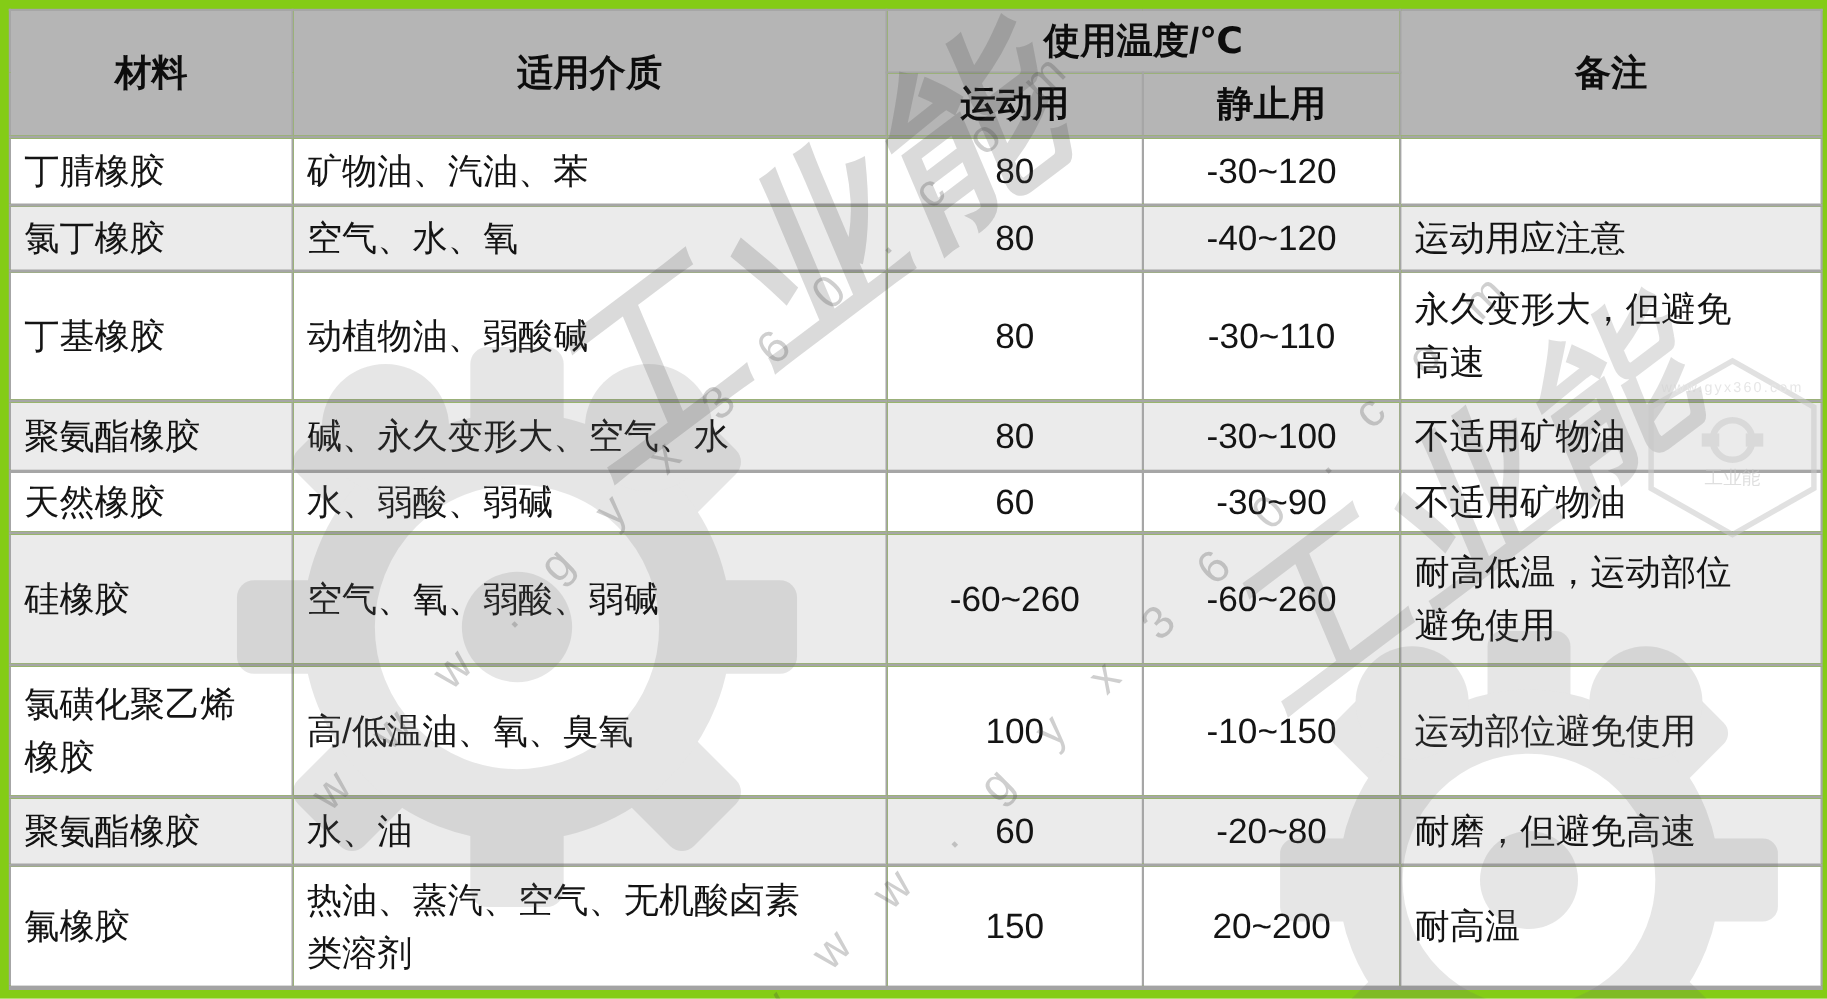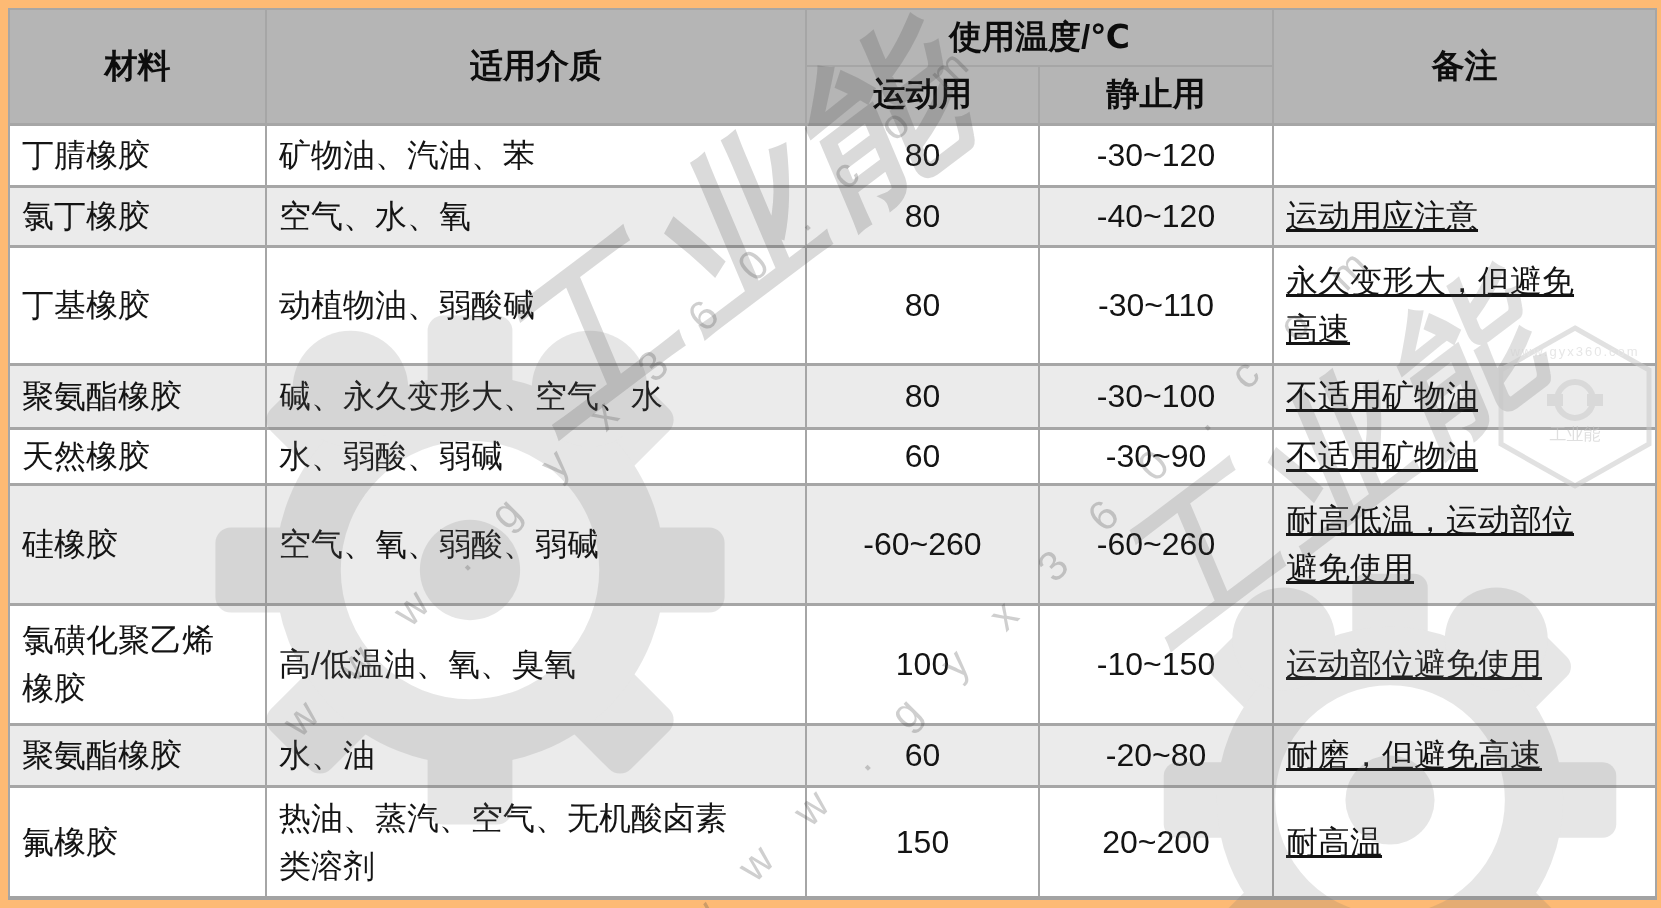--- a/index.html
+++ b/index.html
@@ -1,36 +1,36 @@
 <!DOCTYPE html>
 <html><head>
 <meta charset="utf-8">
 <style>
   html,body{margin:0;padding:0;background:#ffffff;}
-  .page{position:relative;width:1661px;height:908px;background:#fdba74;overflow:hidden;
+  .page{position:relative;width:1661px;height:908px;background:#84cc16;overflow:hidden;
         font-family:"Liberation Sans","DejaVu Sans",sans-serif;color:#111111;}
   
   table.tbl{position:absolute;left:8px;top:8px;width:1647px;border-collapse:collapse;table-layout:fixed;
             border:2px solid #aeaeae;border-bottom:4px solid #a3a3a3;z-index:1;}
   col.c1{width:257px;} col.c2{width:540px;} col.c3{width:233px;} col.c4{width:234px;} col.c5{width:383px;}
   th,td{border:2px solid #a6a6a6;vertical-align:middle;overflow:hidden;}
   thead th{background:#b5b5b5;font-weight:700;font-size:33px;text-align:center;color:#0d0d0d;}
   thead tr.hr1{height:57px;} thead tr.hr2{height:58px;}
   tbody td{border-top-width:3px;font-size:32px;line-height:1.5;color:#141414;}
   tbody tr:nth-child(odd){background:#ffffff;}
   tbody tr:nth-child(even){background:#ebebeb;}
   tbody tr:nth-child(1){height:62px;margin-top:29px;} tbody tr:nth-child(2){height:60px;}
   tbody tr:nth-child(3){height:118px;margin-left:37px;} tbody tr:nth-child(4){height:64px;}
   tbody tr:nth-child(5){height:56px;} tbody tr:nth-child(6){height:120px;}
   tbody tr:nth-child(7){height:120px;} tbody tr:nth-child(8){height:62px;}
   tbody tr:nth-child(9){height:112px;}
   td.mat{text-align:left;padding:2px 44px 2px 12px;}
   td.med{text-align:left;padding:2px 70px 2px 12px;}
   td.num{text-align:center;padding:2px 0;}
-  td.note{text-align:left;padding:2px 64px 2px 12px;text-decoration:underline;}
+  td.note{text-align:left;padding:2px 64px 2px 12px;}
   
   .wm{position:absolute;inset:0;z-index:5;pointer-events:none;}
   .wm-brand{position:absolute;font-weight:700;font-style:italic;white-space:nowrap;
             color:rgba(70,70,70,0.20);letter-spacing:14px;transform-origin:center;}
   .wm-brand.b1{left:470px;top:120px;font-size:165px;transform:rotate(-37deg);}
   .wm-brand.b2{left:1090px;top:360px;font-size:150px;transform:rotate(-37deg);color:rgba(70,70,70,0.17);}
   .wm-url{position:absolute;white-space:nowrap;font-size:42px;letter-spacing:18px;
           color:rgba(70,70,70,0.26);transform-origin:left center;transform:rotate(-45deg);}
   .wm-url.u1{left:290px;top:705px;}
   .wm-url.u2{left:690px;top:905px;}

